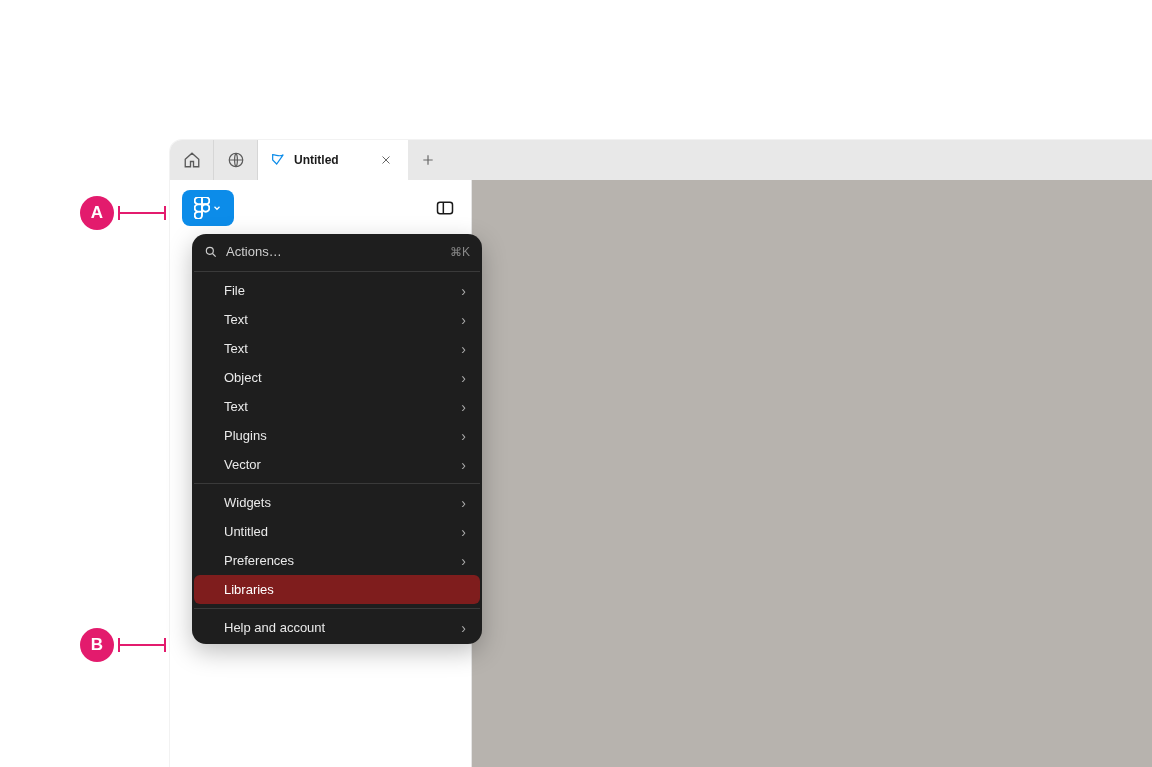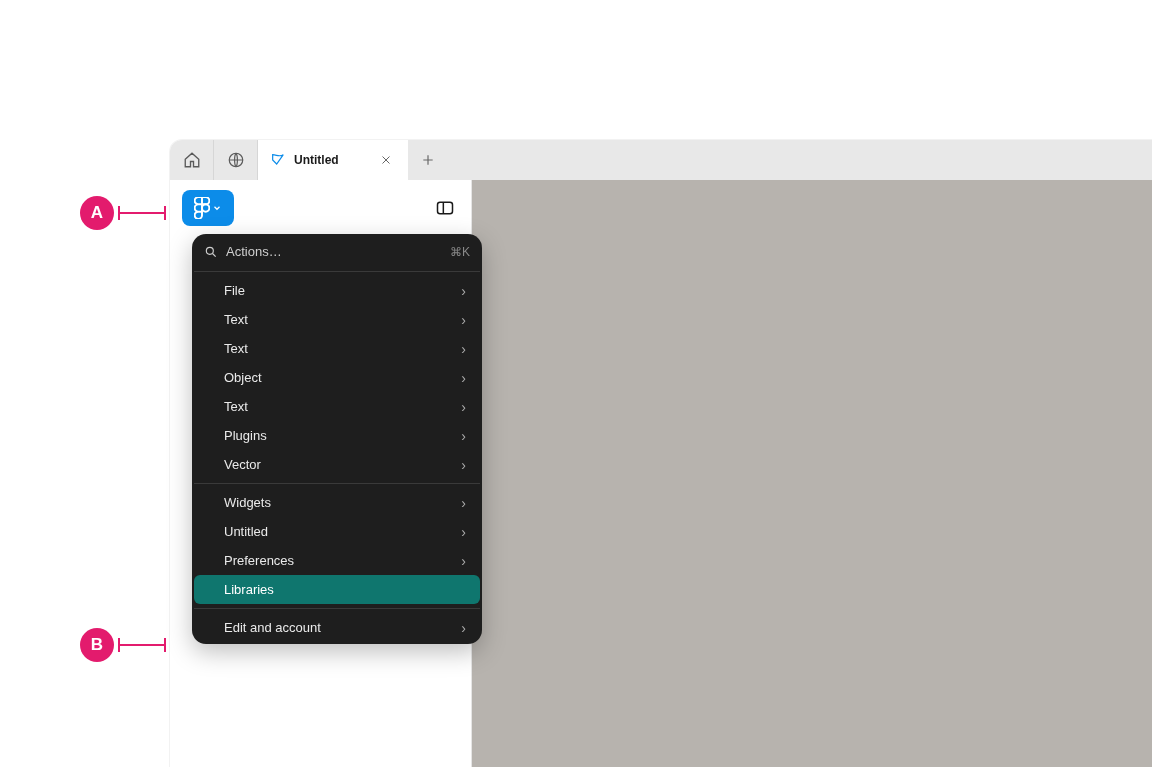--- a/index.html
+++ b/index.html
@@ -148,21 +148,21 @@
       display: flex;
       align-items: center;
       justify-content: space-between;
       padding: 7px 14px 7px 30px;
       color: #eaeaea;
       font-size: 13px;
       border-radius: 6px;
       cursor: default;
     }
     .menu-item.highlighted {
-      background: #0f766e;
+      background: #7f1d1d;
       color: #fff;
     }
     .menu-item .chev { color: #aaa; font-size: 14px; line-height:1; }
 
     
     .badge {
       position: absolute;
       width: 34px;
       height: 34px;
       border-radius: 50%;
@@ -315,21 +315,21 @@
             <span>Preferences</span>
             <span class="chev">›</span>
           </div>
         <div class="menu-item highlighted">
             <span>Libraries</span>
           </div>
 
         <div class="menu-divider"></div>
 
         <div class="menu-item">
-            <span>Edit and account</span>
+            <span>Help and account</span>
             <span class="chev">›</span>
           </div>
       </div>
 
       <div class="sidebar-right-icons">
         <div>
           <svg width="18" height="18" viewBox="0 0 24 24" fill="none" stroke="currentColor" stroke-width="1.8">
               <circle cx="10" cy="10" r="6"></circle>
               <path d="M20 20l-5-5"></path>
             </svg>

